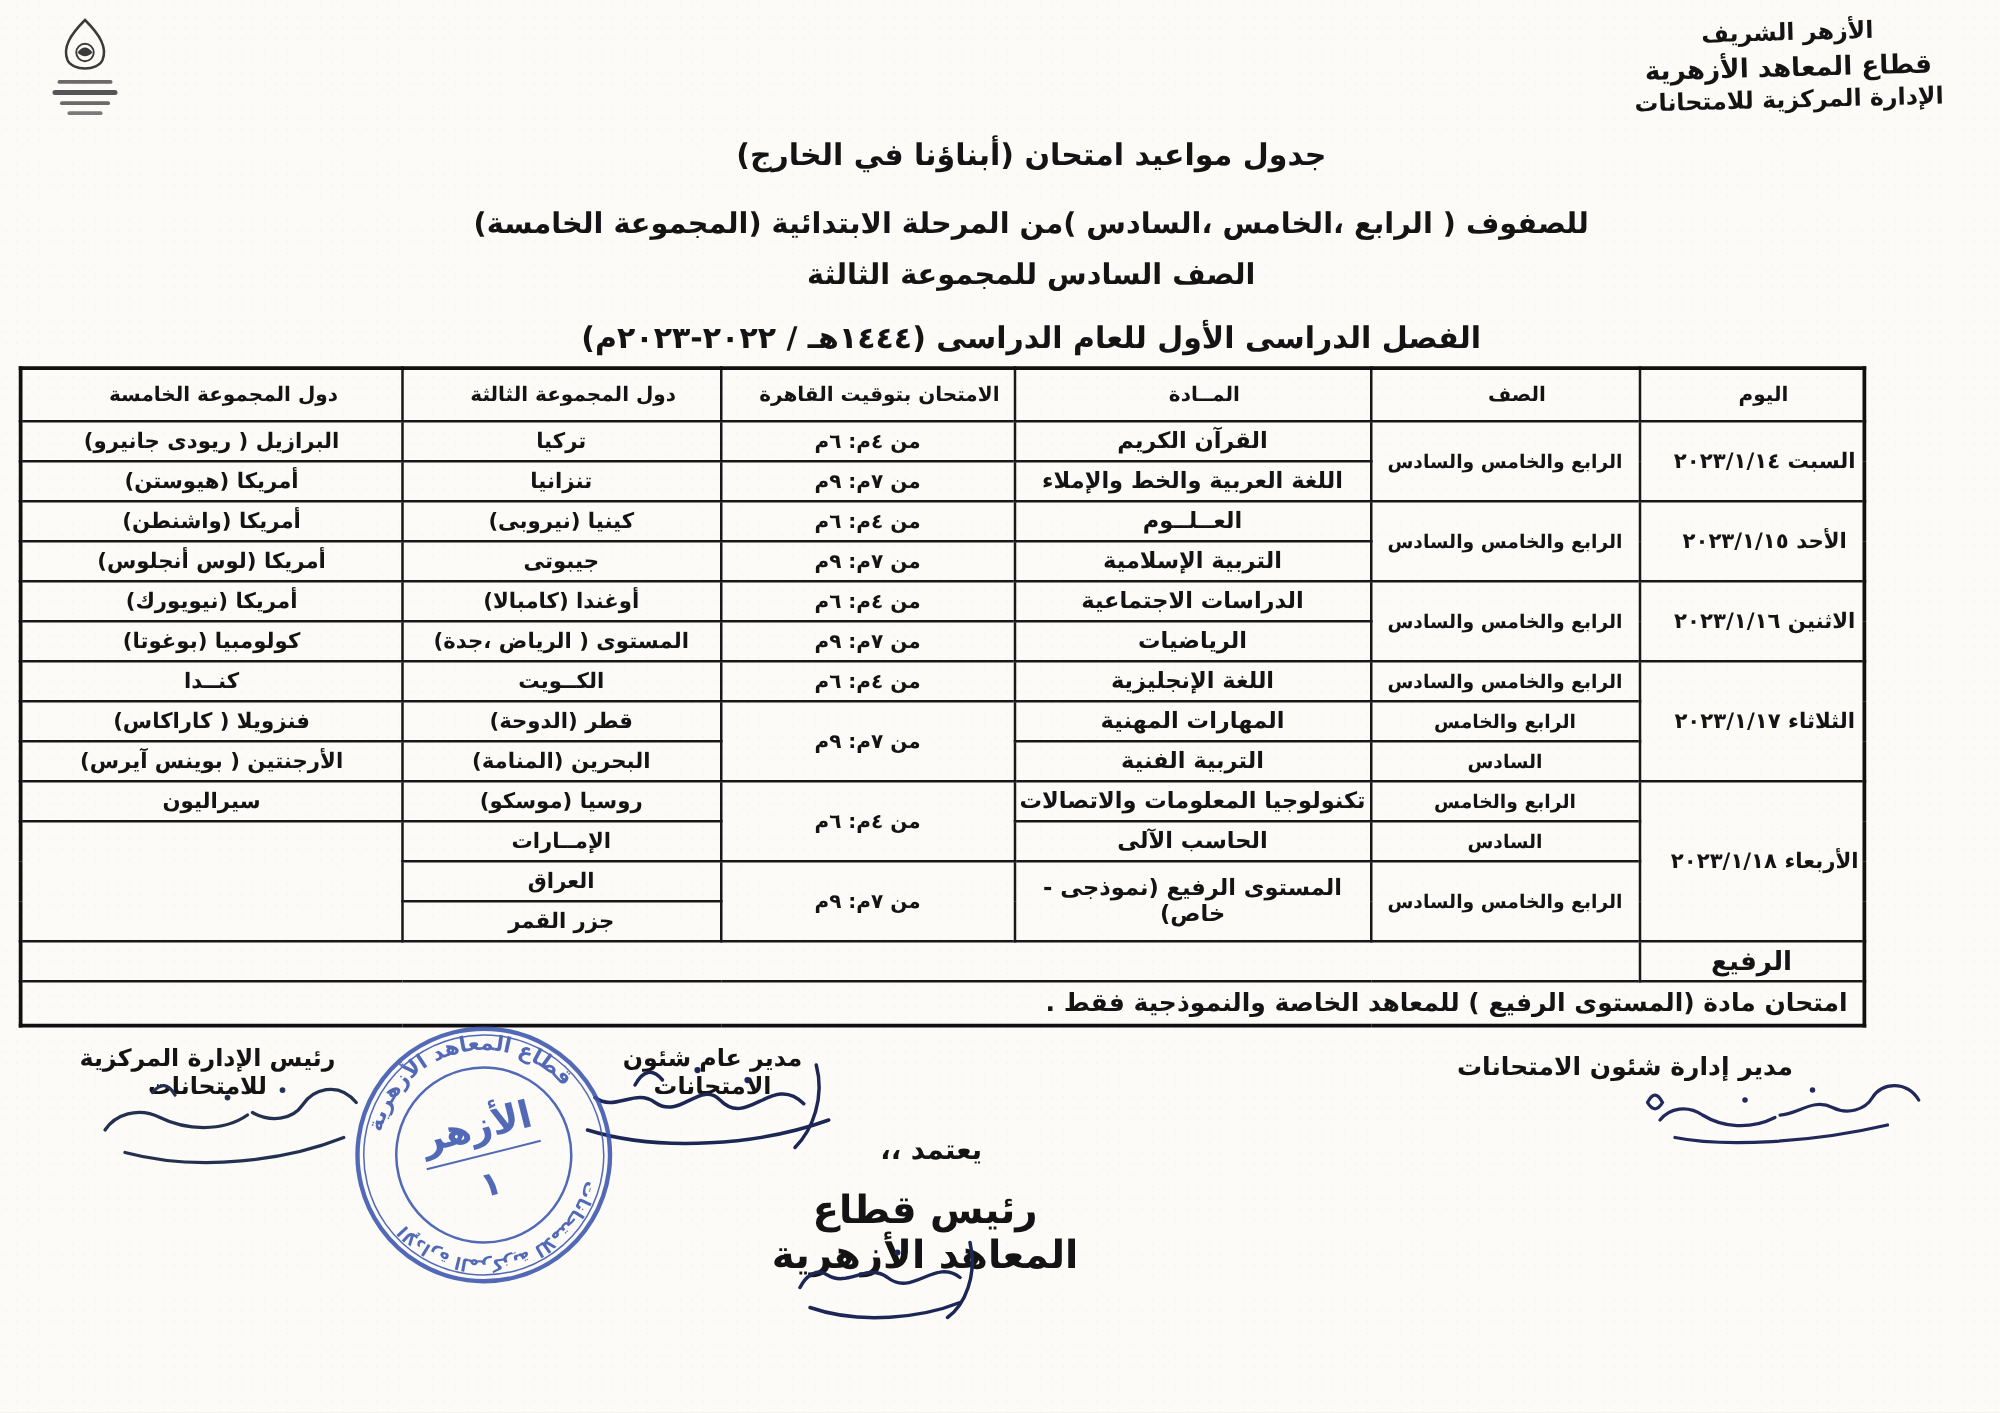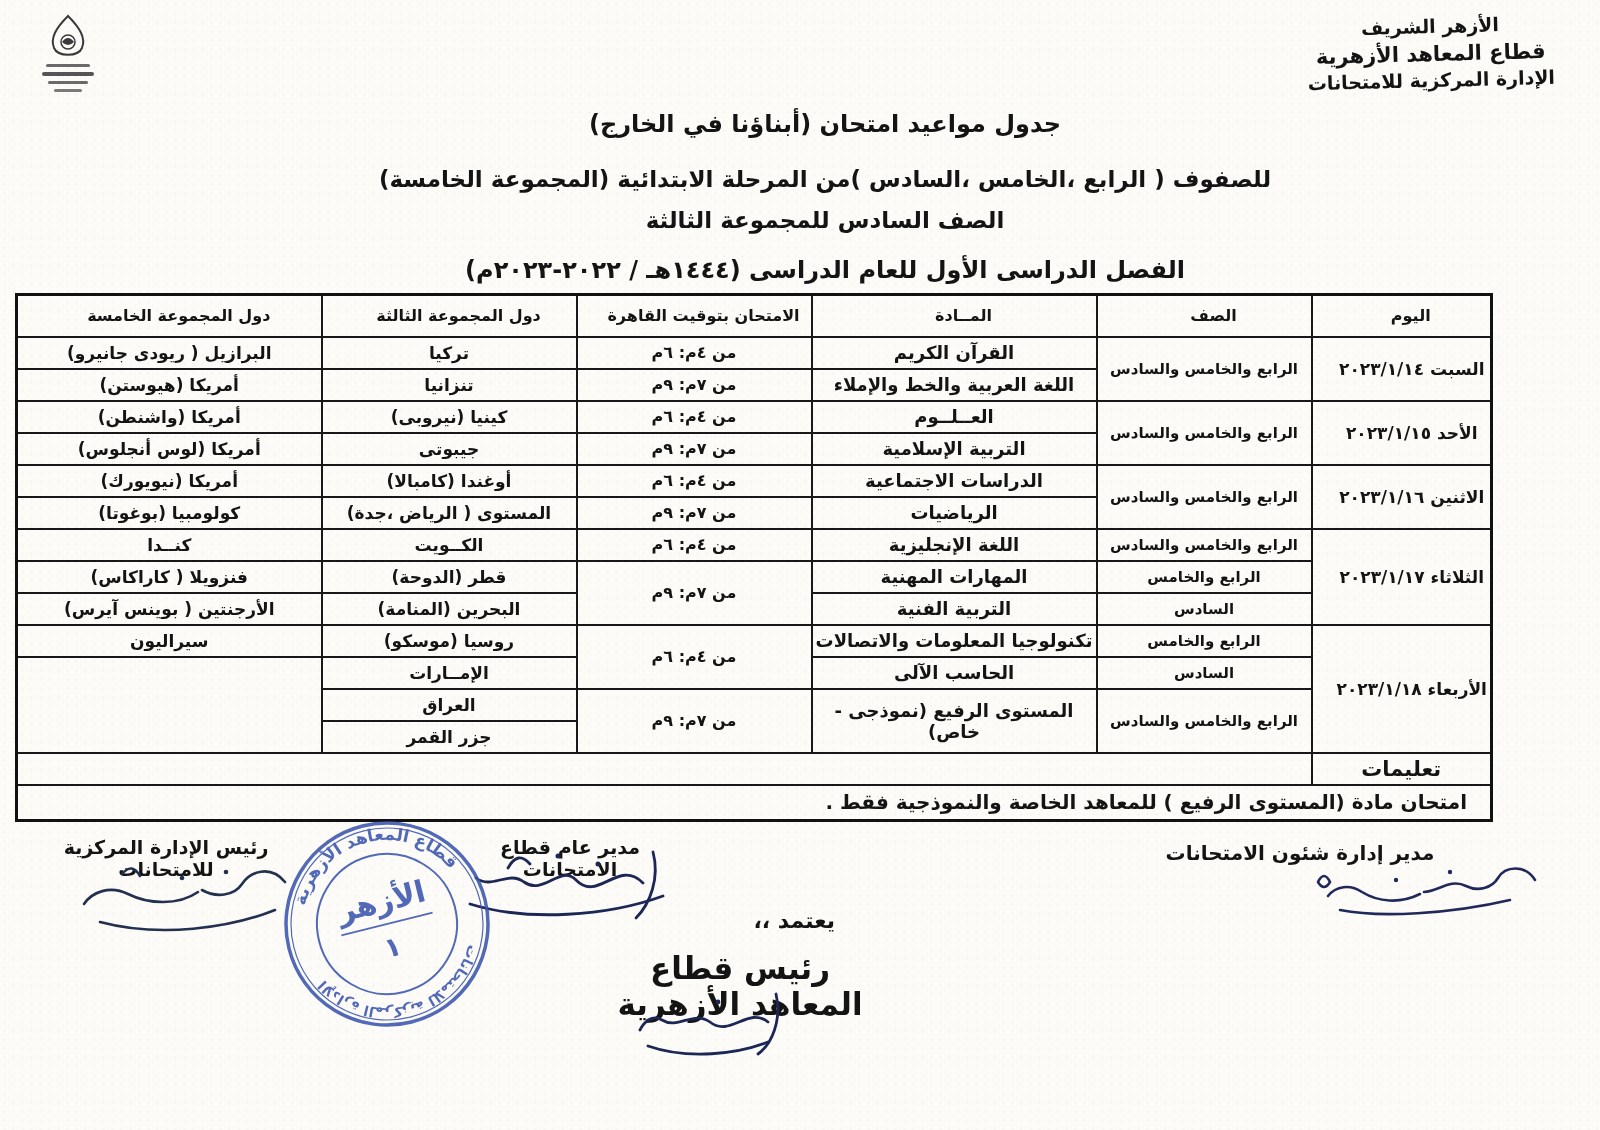--- a/index.html
+++ b/index.html
@@ -27,27 +27,27 @@
   tbody tr{height:32px;}
   th{font-size:16px;padding-left:22px;}
   td.c-day{font-size:17px;padding-left:24px;}
   td.c-grade{font-size:15px;}
   td.c-subj{font-size:18px;}
   td.c-time{font-size:16px;}
   td.c-g3,td.c-g5{font-size:17px;}
   tr.r-notes{height:32px;}
   tr.r-instr{height:36px;}
   td.notes-label{font-size:21px;}
-  td.instr-text{text-align:right;font-size:20px;padding-right:23px;}
+  td.instr-text{text-align:right;font-size:20px;padding-right:12px;}
   
   .sig-title{position:absolute;font-weight:bold;text-align:center;}
   .sig-right-title{top:841px;left:1160px;width:280px;font-size:20px;}
   .sig-mid-title{top:836px;left:450px;width:240px;font-size:19px;}
   .sig-left-title{top:836px;left:16px;width:300px;font-size:19px;}
-  .approve-label{top:908px;left:655px;width:180px;font-size:22px;text-align:right;}
+  .approve-label{top:908px;left:655px;width:180px;font-size:22px;}
   .head-title{top:950px;left:590px;width:300px;font-size:31px;}
   .sig-svg{position:absolute;}
   .sig-right-svg{top:852px;left:1300px;}
   .sig-mid-svg{top:838px;left:448px;}
   .sig-left-svg{top:852px;left:40px;}
   .sig-bottom-svg{top:982px;left:618px;}
   .stamp{position:absolute;top:815px;left:278px;width:218px;height:218px;}
 </style>
 </head>
 <body>
@@ -178,32 +178,32 @@
         <tr>
           <td class="c-grade" rowspan="2">الرابع والخامس والسادس</td>
           <td class="c-subj" rowspan="2">المستوى الرفيع (نموذجى - خاص)</td>
           <td class="c-time" rowspan="2">من ٧م: ٩م</td>
           <td class="c-g3">العراق</td>
         </tr>
         <tr>
           <td class="c-g3">جزر القمر</td>
         </tr>
         <tr class="r-notes">
-          <td class="notes-label">تعليمات</td>
+          <td class="notes-label">الرفيع</td>
           <td colspan="5"></td>
         </tr>
         <tr class="r-instr">
           <td colspan="6" class="instr-text">امتحان مادة (المستوى الرفيع ) للمعاهد الخاصة والنموذجية فقط .</td>
         </tr>
       </tbody>
     </table>
   </div>
 
   <div class="sig-title sig-right-title">مدير إدارة شئون الامتحانات</div>
-  <div class="sig-title sig-mid-title">مدير عام قطاع الامتحانات</div>
+  <div class="sig-title sig-mid-title">مدير عام شئون الامتحانات</div>
   <div class="sig-title sig-left-title">رئيس الإدارة المركزية للامتحانات</div>
   <div class="sig-title approve-label">يعتمد ،،</div>
   <div class="sig-title head-title">رئيس قطاع المعاهد الأزهرية</div>
 
   <svg class="sig-svg sig-right-svg" width="250" height="70" viewBox="0 0 250 70">
     <g fill="none" stroke="#21295a" stroke-width="2.6" stroke-linecap="round">
       <path d="M235,28 C225,12 205,14 198,26 C192,36 178,40 166,34 C150,26 138,40 124,40"></path>
       <path d="M120,42 C100,52 78,50 62,40 C50,32 36,34 28,44"></path>
       <path d="M40,58 C80,66 150,62 210,48"></path>
       <path d="M18,30 q6,-12 12,0 q-6,10 -12,0"></path>

